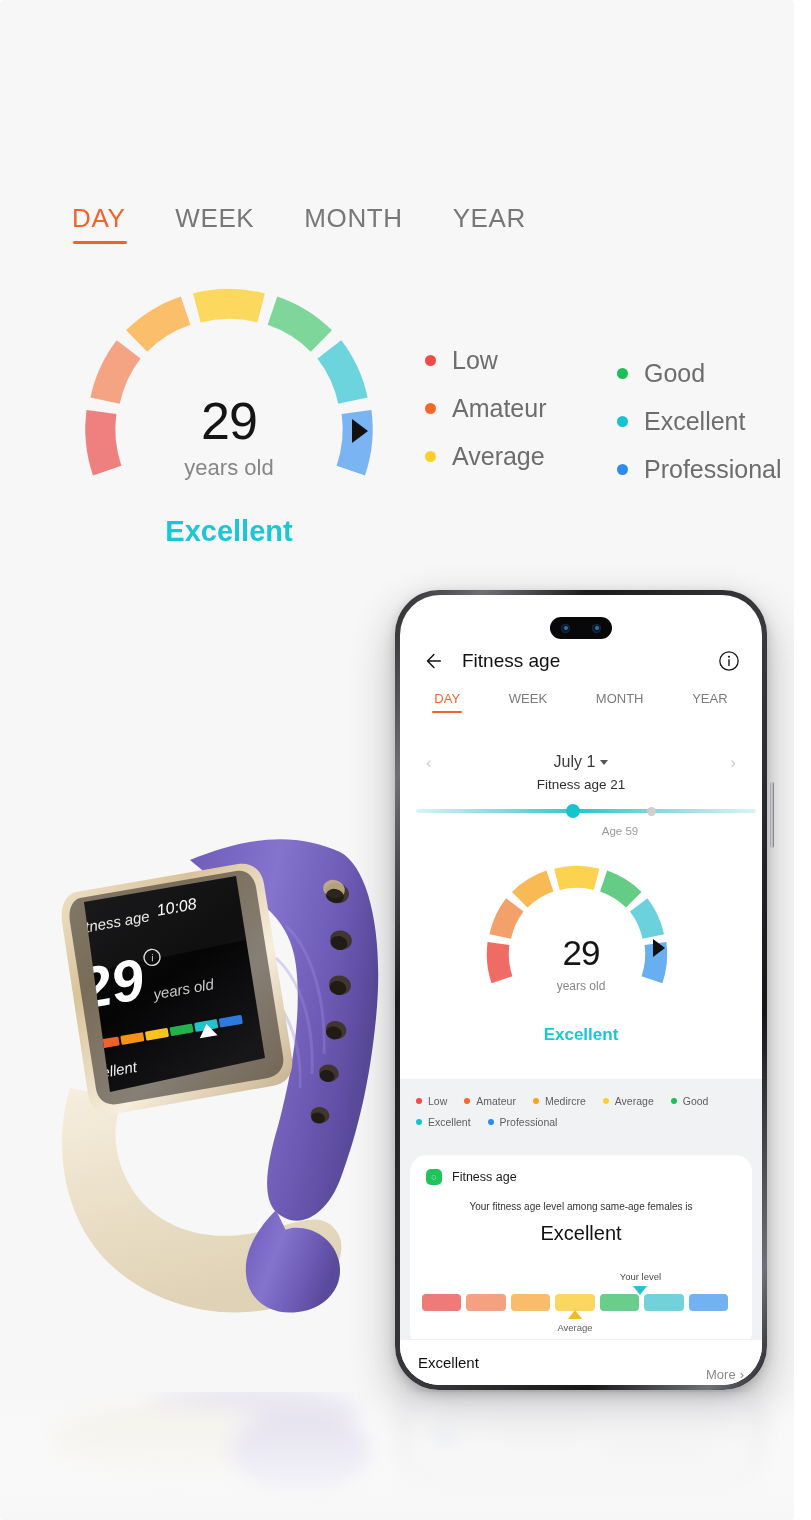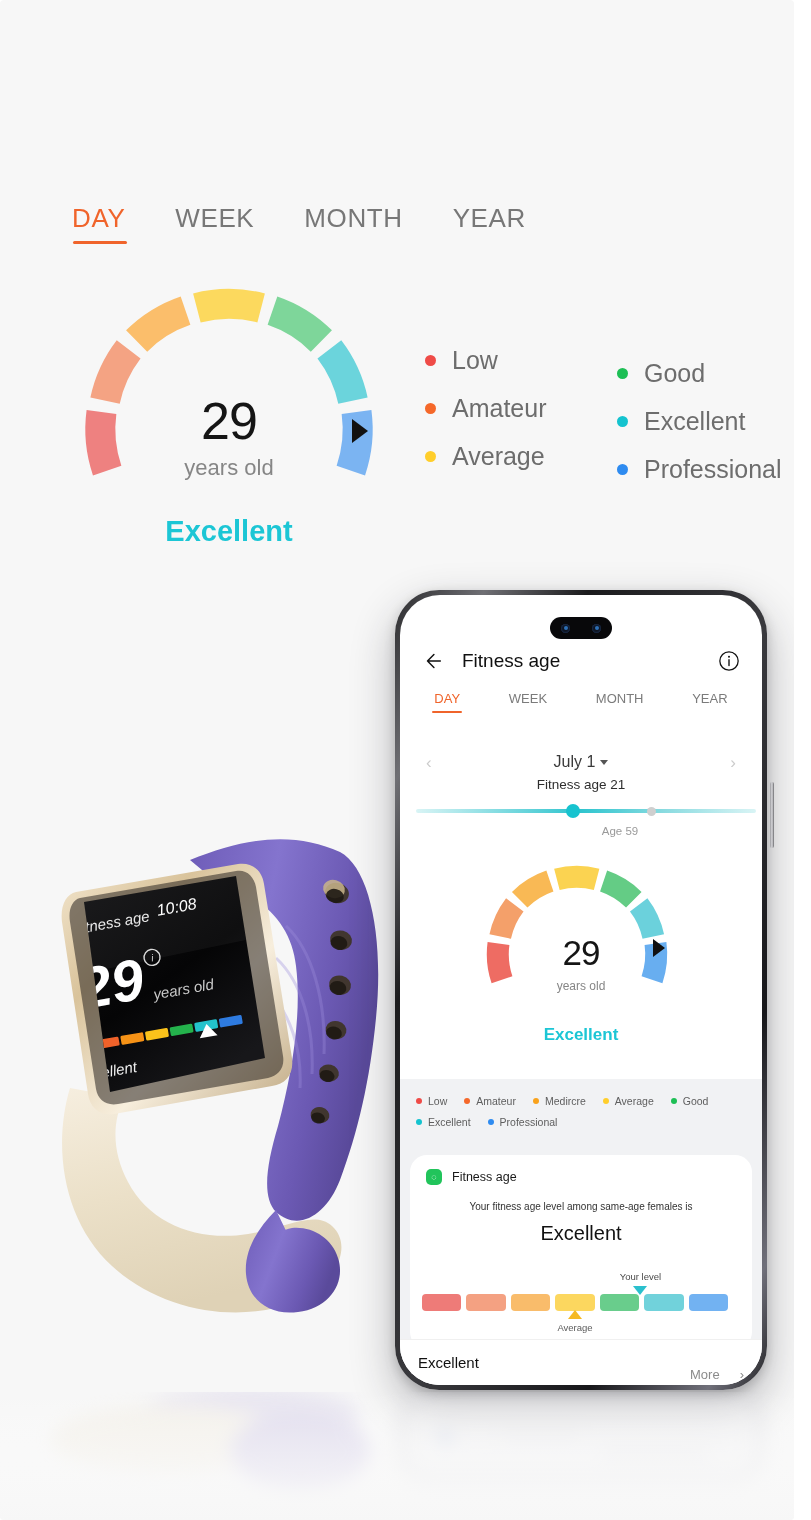--- a/index.html
+++ b/index.html
@@ -199,21 +199,21 @@
     font-size: 9.5px; color: #5c5c5c;
   }
 
   
   #k-footer {
     position: absolute; bottom: 0; left: 0; width: 100%; height: 46px;
     background: #ffffff; display: flex; align-items: center;
     padding: 0 18px; border-top: 1px solid #f0f0f0;
   }
   #k-foot-title { font-size: 15px; color: #111; }
-  #k-foot-more { margin-left: auto; font-size: 13px; color: #8b8b8b; display: flex; align-items: center; gap: 20px; cursor: pointer; margin-top: 24px; }
+  #k-foot-more { margin-left: auto; font-size: 13px; color: #8b8b8b; display: flex; align-items: center; gap: 4px; cursor: pointer; margin-top: 24px; }
 
   
   #reflection {
     position: absolute; left: 0; bottom: 0; width: 100%; height: 128px;
     overflow: hidden; pointer-events: none;
   }
 </style>
 </head>
 <body>
 

